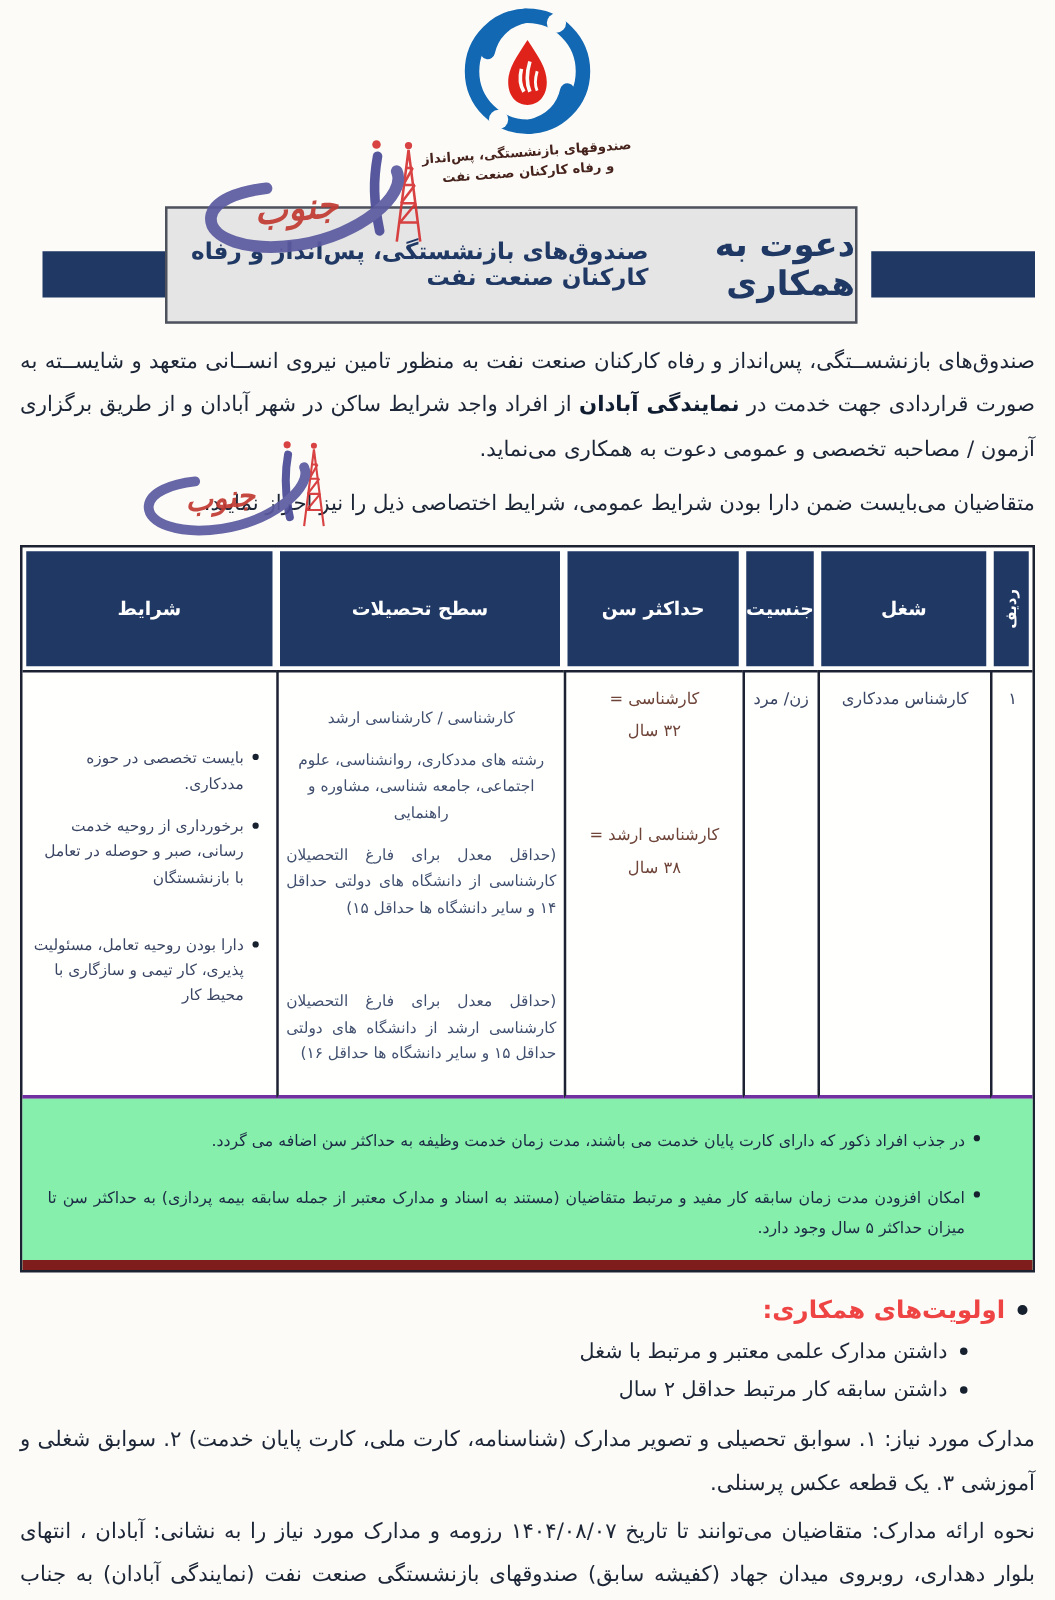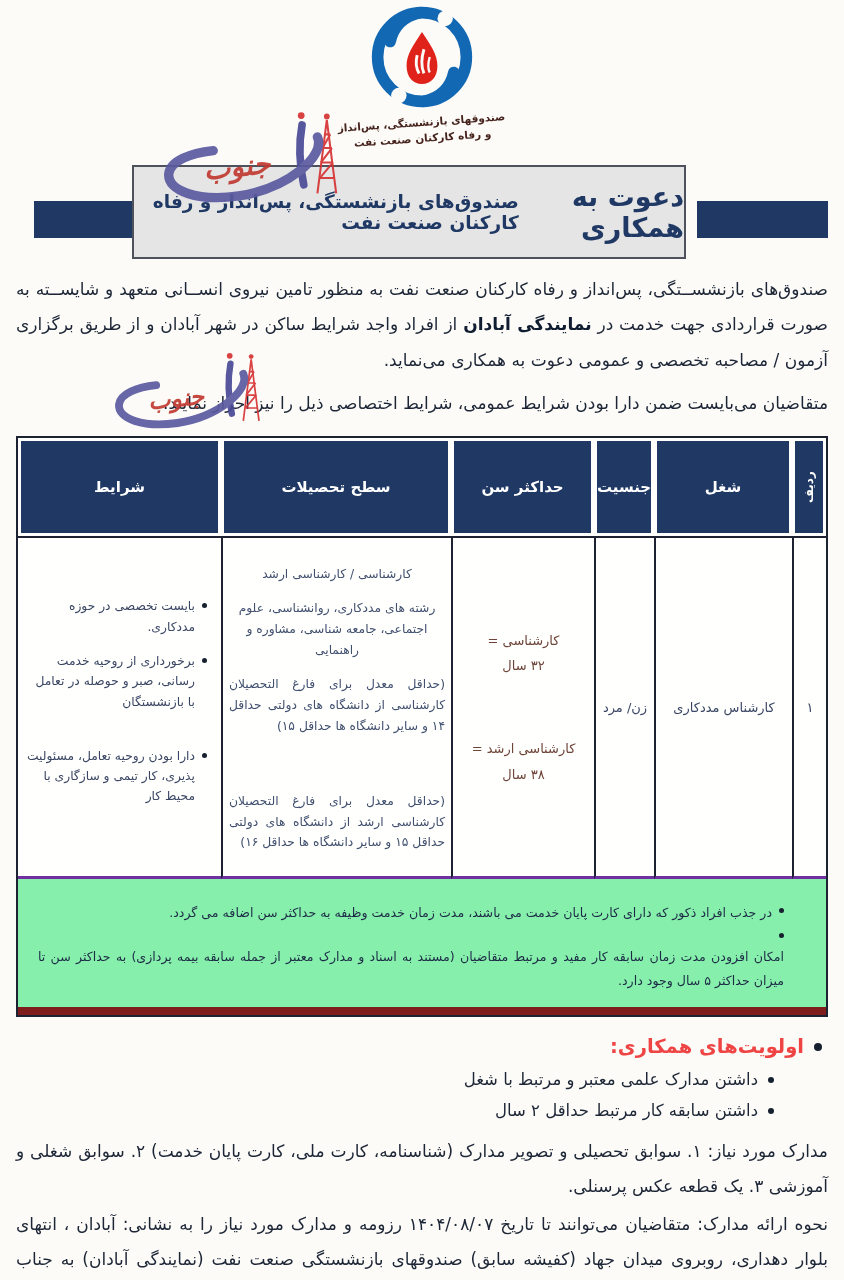--- a/index.html
+++ b/index.html
@@ -44,38 +44,38 @@
     grid-template-columns:34px 138px 60px 143px 230px 1fr;
     border:2px solid #1d2233; background:#fffffe;
   }
   .th {
     background:#1f3864; color:#fff; font-weight:bold; font-size:15px;
     margin:3px; height:92px; display:flex; align-items:center; justify-content:center; text-align:center;
   }
   .th .rot { transform:rotate(-90deg); white-space:nowrap; font-size:12px; }
   .td {
     border-top:2px solid #1d2233; border-bottom:3px solid #7030a0;
-    display:flex; flex-direction:column; align-items:center; justify-content:center;
+    display:flex; flex-direction:column; align-items:center; 
     font-size:13px; color:#3a4663; min-height:246px; padding:10px 6px; text-align:center; line-height:1.8;
   }
   .td:not(.last-col) { border-left:2px solid #1d2233; }
   .td.age { color:#6e4438; font-size:13px; gap:2px; }
   .td.age .gap { height:56px; }
   .td.edu { font-size:12.3px; color:#41506f; justify-content:flex-start; padding-top:26px; line-height:1.7; }
   .td.edu .blk { margin-bottom:13px; }
   .td.edu .just { text-align:justify; }
   .td.cond { align-items:flex-start; justify-content:flex-start; padding:58px 14px 10px 8px; font-size:12.3px; text-align:right; line-height:1.65; }
   .bullet-line { display:flex; gap:7px; align-items:flex-start; }
   .bullet-line + .bullet-line { margin-top:14px; }
   .dot { flex:0 0 auto; width:5px; height:5px; border-radius:50%; background:#16202e; margin-top:7px; }
   .notes {
     grid-column:1 / -1; border-top:0; padding:22px 42px 14px 20px;
     font-size:12.6px; color:#1c2a45; line-height:1.9; border-bottom:8px solid #7f1d1d; background:#86efac;
   }
-  .notes .bullet-line + .bullet-line { margin-top:1px;flex-direction:column; }
+  .notes .bullet-line + .bullet-line { margin-top:21px; }
   .notes .txt { text-align:justify; }
 
   
   .priorities { margin-top:18px; padding-right:6px; }
   .prio-head { display:flex; gap:10px; align-items:center; font-size:19.5px; font-weight:bold; color:#ef4444; }
   .prio-head .dot { width:8px; height:8px; margin-top:0; }
   .prio-item { display:flex; gap:10px; align-items:center; margin-top:12px; padding-right:48px; font-size:16.5px; color:#1d2636; }
   .prio-item .dot { width:6px; height:6px; margin-top:0; }
 
   

